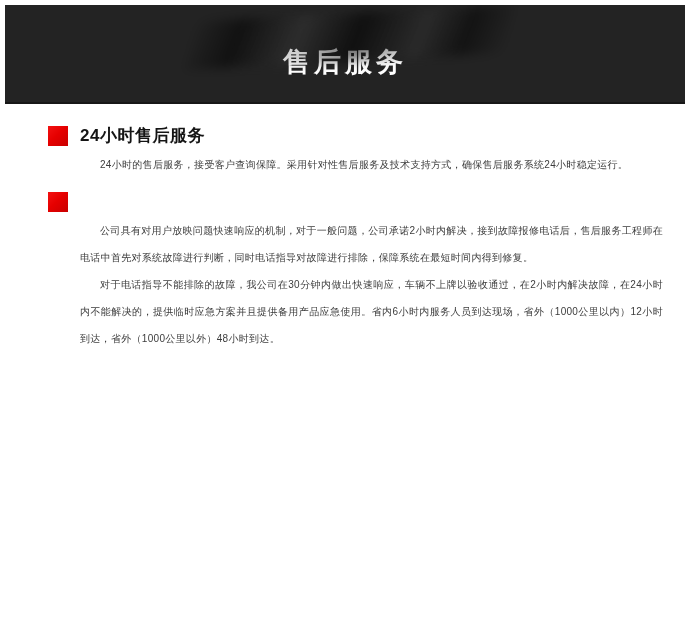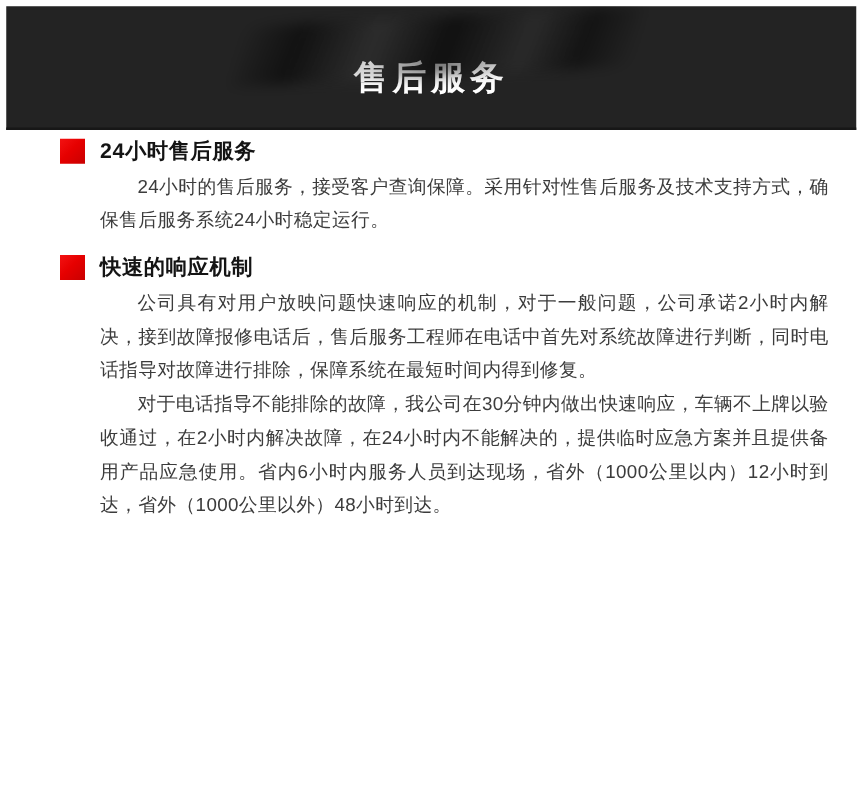--- a/index.html
+++ b/index.html
@@ -46,21 +46,21 @@
       rgba(0,0,0,0.55) 52%,
       rgba(70,70,70,0.20) 72%,
       rgba(0,0,0,0.45) 86%,
       rgba(0,0,0,0) 100%);
     filter:blur(5px);
     transform:rotate(-3deg) skewX(-16deg);
     pointer-events:none;
   }
   
   .content{
-    padding:5px 28px 0 48px;
+    padding:20px 28px 0 48px;
   }
   .section-head{
     display:flex;
     align-items:center;
     margin:14px 0 5px;
   }
   .section:first-child .section-head{margin-top:2px;}
   .bullet{
     flex:0 0 auto;
     width:20px;height:20px;
@@ -69,21 +69,21 @@
   .heading{
     margin:0 0 0 12px;
     font-size:17px;
     font-weight:bold;
     color:var(--heading-text);
     line-height:20px;
     letter-spacing:0.5px;
   }
   .para{
     margin:0 0 0 32px;
-    font-size:15px;
+    font-size:10px;
     line-height:27px;
     color:var(--body-text);
     text-indent:2em;
     text-align:justify;
     letter-spacing:0.3px;
   }
 </style>
 </head>
 <body>
 
@@ -102,21 +102,20 @@
     </div>
     <div class="paras">
           <p class="para">24小时的售后服务，接受客户查询保障。采用针对性售后服务及技术支持方式，确保售后服务系统24小时稳定运行。</p>
         </div>
   </section>
 
 
   <section class="section">
     <div class="section-head">
       <span class="bullet"></span>
-      <h2 class="heading">快速的响应机制</h2>
     </div>
     <div class="paras">
           <p class="para">公司具有对用户放映问题快速响应的机制，对于一般问题，公司承诺2小时内解决，接到故障报修电话后，售后服务工程师在电话中首先对系统故障进行判断，同时电话指导对故障进行排除，保障系统在最短时间内得到修复。</p>
           <p class="para">对于电话指导不能排除的故障，我公司在30分钟内做出快速响应，车辆不上牌以验收通过，在2小时内解决故障，在24小时内不能解决的，提供临时应急方案并且提供备用产品应急使用。省内6小时内服务人员到达现场，省外（1000公里以内）12小时到达，省外（1000公里以外）48小时到达。</p>
         </div>
   </section>
 
   <section class="section">
   </section>
 </main>

